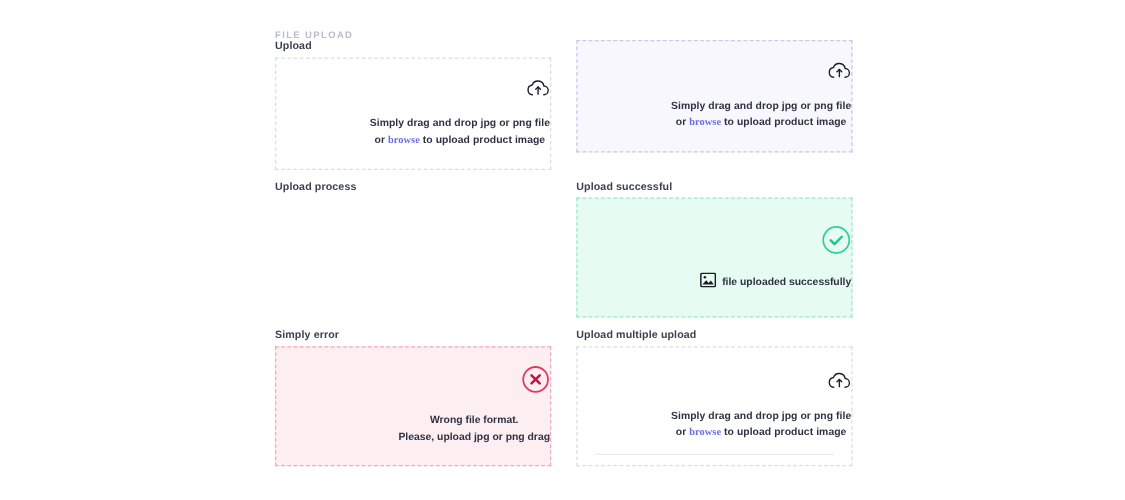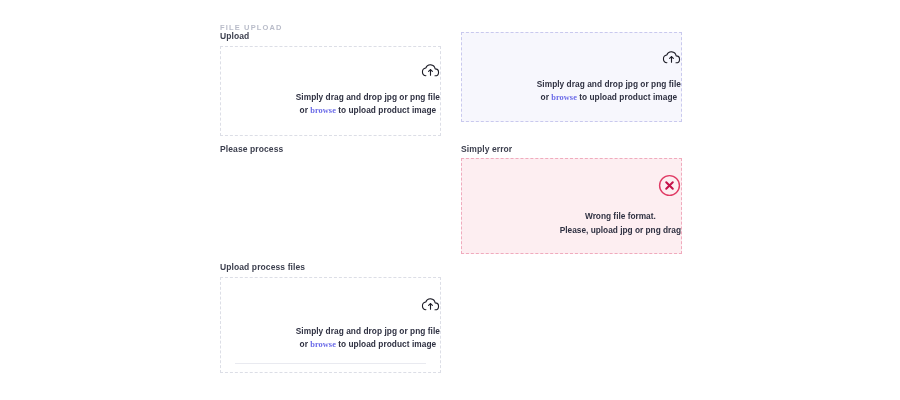--- a/index.html
+++ b/index.html
@@ -244,42 +244,63 @@
           </svg>
         </span>
         <div class="drop-text">
           <div>Simply drag and drop jpg or png file</div>
           <div><span>or </span><span class="browse">browse</span><span> to upload product image</span></div>
         </div>
       </div>
     </div>
 
     <div class="cell">
-      <div class="cell-label">Please process</div>
-    </div>
-
+      <div class="cell-label">Upload process</div>
+    </div>
+
+    <div class="cell">
+      <div class="cell-label">Upload successful</div>
+      <div class="card mint tall">
+        <span class="status-icon">
+          <svg width="24" height="24" viewBox="0 0 26 26" fill="none">
+            <circle cx="13" cy="13" r="11.3" stroke="#2ed19a" stroke-width="1.5"></circle>
+            <path d="M8.2 13.3l3.3 3.3 6.3-6.4" stroke="#21c48d" stroke-width="2.1" stroke-linecap="round" stroke-linejoin="round"></path>
+          </svg>
+        </span>
+        <div class="inline-text">
+          <span class="pic-icon">
+            <svg width="13" height="12" viewBox="0 0 14 13" fill="none">
+              <rect x="0.7" y="0.7" width="12.6" height="11.6" rx="1" stroke="#1d1d27" stroke-width="1.3"></rect>
+              <circle cx="4.2" cy="4.2" r="1.1" fill="#1d1d27"></circle>
+              <path d="M2.1 10.4l3.2-3.6 2.1 2.2 2-2.1 2.5 3.5z" fill="#1d1d27"></path>
+            </svg>
+          </span>
+          <span>file uploaded successfully</span>
+        </div>
+      </div>
+    </div>
 
     <div class="cell">
       <div class="cell-label">Simply error</div>
       <div class="card rose tall">
         <span class="status-icon">
           <svg width="23" height="23" viewBox="0 0 26 26" fill="none">
             <circle cx="13" cy="13" r="11.2" stroke="#e03a64" stroke-width="1.6"></circle>
             <path d="M9.3 9.3l7.4 7.4M16.7 9.3l-7.4 7.4" stroke="#c4124a" stroke-width="2.3" stroke-linecap="round"></path>
           </svg>
         </span>
         <div class="msg">
           <div>Wrong file format.</div>
           <div>Please, upload jpg or png drag</div>
         </div>
       </div>
     </div>
 
     <div class="cell">
-      <div class="cell-label">Upload process files</div>
+      <div class="cell-label">Upload multiple upload</div>
       <div class="card plain tall">
         <span class="cloud-icon">
           <svg width="19" height="15" viewBox="0 0 24 19" fill="none">
             <path d="M6.2 16.2A5 5 0 0 1 6 6.3a6.2 6.2 0 0 1 11.9 1.1 4.4 4.4 0 0 1-.2 8.8" stroke="#1d1d27" stroke-width="1.4" stroke-linecap="round" stroke-linejoin="round"></path>
             <path d="M12 15.6V8.4" stroke="#1d1d27" stroke-width="1.4" stroke-linecap="round"></path>
             <path d="M9.6 10.7 12 8.3l2.4 2.4" stroke="#1d1d27" stroke-width="1.4" stroke-linecap="round" stroke-linejoin="round"></path>
           </svg>
         </span>
         <div class="drop-text">
           <div>Simply drag and drop jpg or png file</div>

